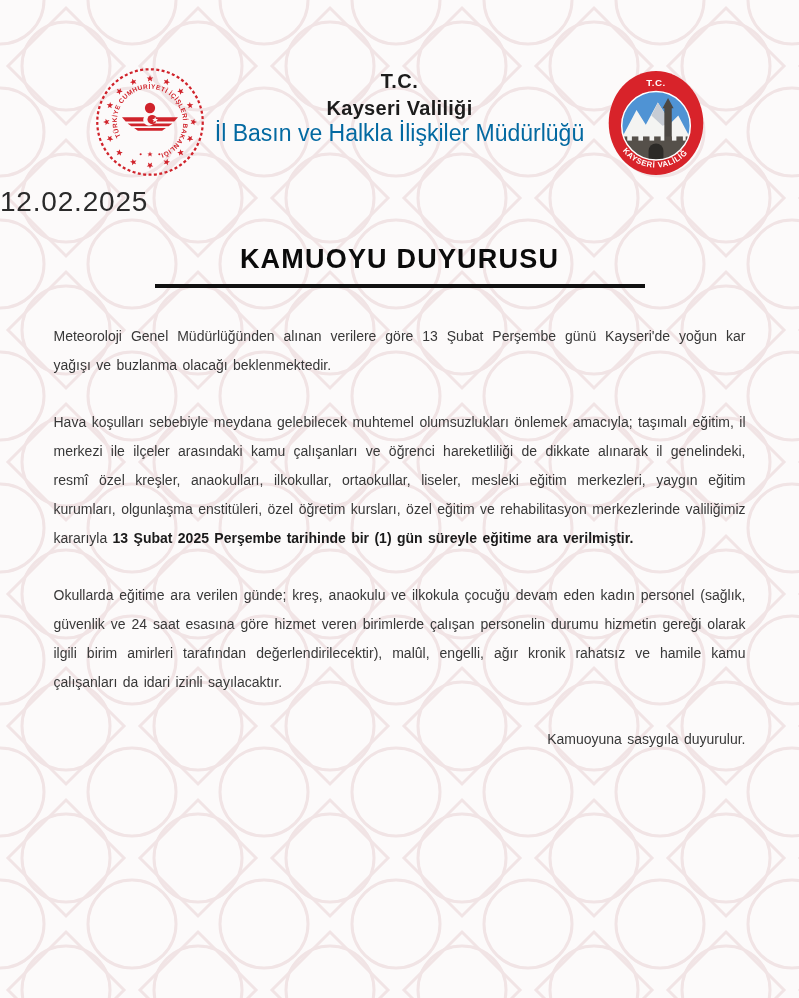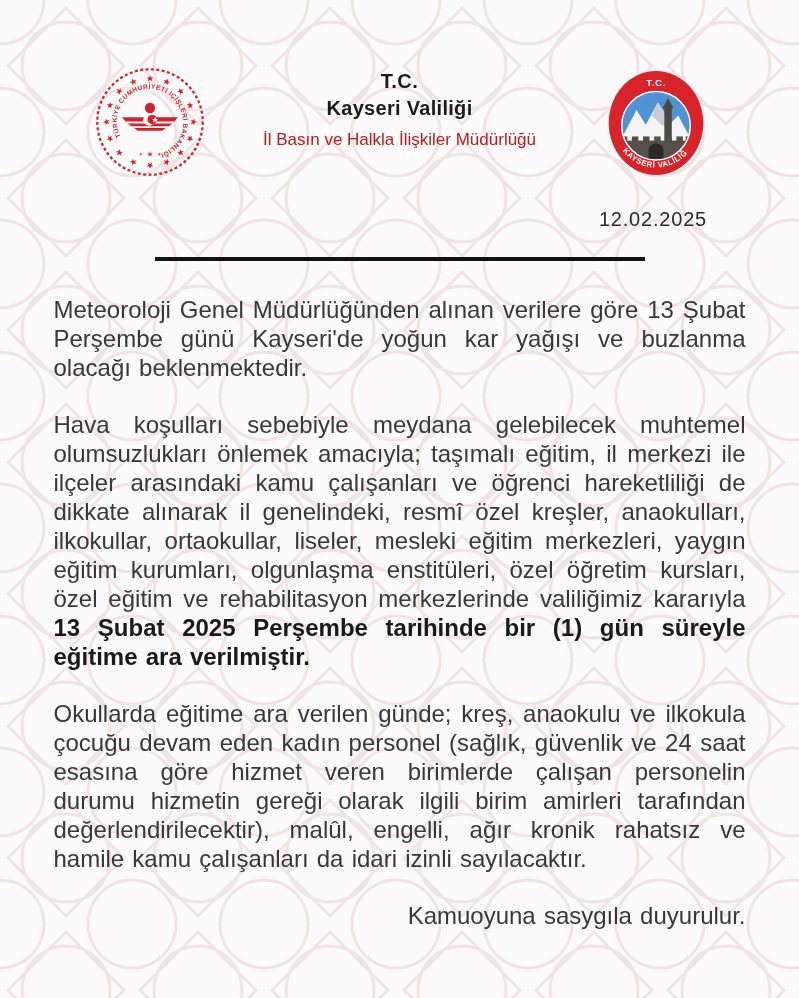--- a/index.html
+++ b/index.html
@@ -13,31 +13,31 @@
   }
   .bg-svg { position: absolute; inset: 0; z-index: 0; }
   .content { position: relative; z-index: 1; }
 
   .header { position: relative; height: 186px; }
   .seal-wrap   { position: absolute; left: 94px;  top: 64px; }
   .klogo-wrap  { position: absolute; left: 605px; top: 64px; }
   .header-text { position: absolute; left: 160px; right: 160px; top: 70px; text-align: center; color: #1c1c1c; }
   .h-republic    { font-size: 20px; font-weight: 700; letter-spacing: 0.5px; }
   .h-governorship{ font-size: 20px; font-weight: 700; margin-top: 4px; letter-spacing: 0.3px; }
-  .h-department  { font-size: 17px; font-weight: 400; margin-top: 10px; color: #b91c1c; }
+  .h-department  { font-size: 23px; font-weight: 400; margin-top: 0; color: #0369a1; }
 
-  .date-row { text-align: right; padding-right: 92px; font-size: 20px; color: #2a2a2a; letter-spacing: 0.8px; margin-top: 22px; }
+  .date-row { padding-right: 92px; font-size: 28px; color: #2a2a2a; letter-spacing: 0.8px; }
 
   .title-block { text-align: center; margin-top: 26px; }
   .title { margin: 0; font-size: 27px; font-weight: 800; letter-spacing: 1.2px; color: #0b0b0b; }
   .title-underline { width: 490px; height: 4px; background: #111; margin: 9px auto 0; }
 
   .doc-body {
     width: 692px; margin: 34px auto 8px;
-    font-size: 24px; line-height: 29px;
+    font-size: 14px; line-height: 29px;
     color: #383838;
     text-align: justify;
     word-spacing: 1.5px;
   }
   .doc-body p { margin: 0 0 28px; }
   .bold-run { font-weight: 700; color: #1a1a1a; }
   .closing-p { text-align: right; }
 
   svg text { font-family: "Liberation Sans", sans-serif; }
 </style>
@@ -150,20 +150,21 @@
         <text font-size="8.4" font-weight="700" fill="#ffffff" letter-spacing="0.6">
           <textPath href="#kayseriArc" startOffset="50%" text-anchor="middle">KAYSERİ VALİLİĞİ</textPath>
         </text>
       </svg>
     </div>
   </div>
 
   <div class="date-row">12.02.2025</div>
 
   <div class="title-block">
+    <h1 class="title">KAMUOYU DUYURUSU</h1>
     <div class="title-underline"></div>
   </div>
 
   <div class="doc-body">
     <p>Meteoroloji Genel Müdürlüğünden alınan verilere göre 13 Şubat Perşembe günü Kayseri'de yoğun kar yağışı ve buzlanma olacağı beklenmektedir.</p>
     <p><span>Hava koşulları sebebiyle meydana gelebilecek muhtemel olumsuzlukları önlemek amacıyla; taşımalı eğitim, il merkezi ile ilçeler arasındaki kamu çalışanları ve öğrenci hareketliliği de dikkate alınarak il genelindeki, resmî özel kreşler, anaokulları, ilkokullar, ortaokullar, liseler, mesleki eğitim merkezleri, yaygın eğitim kurumları, olgunlaşma enstitüleri, özel öğretim kursları, özel eğitim ve rehabilitasyon merkezlerinde valiliğimiz kararıyla</span> <span class="bold-run">13 Şubat 2025 Perşembe tarihinde bir (1) gün süreyle eğitime ara verilmiştir.</span></p>
     <p>Okullarda eğitime ara verilen günde; kreş, anaokulu ve ilkokula çocuğu devam eden kadın personel (sağlık, güvenlik ve 24 saat esasına göre hizmet veren birimlerde çalışan personelin durumu hizmetin gereği olarak ilgili birim amirleri tarafından değerlendirilecektir), malûl, engelli, ağır kronik rahatsız ve hamile kamu çalışanları da idari izinli sayılacaktır.</p>
     <p class="closing-p">Kamuoyuna sasygıla duyurulur.</p>
   </div>
 

